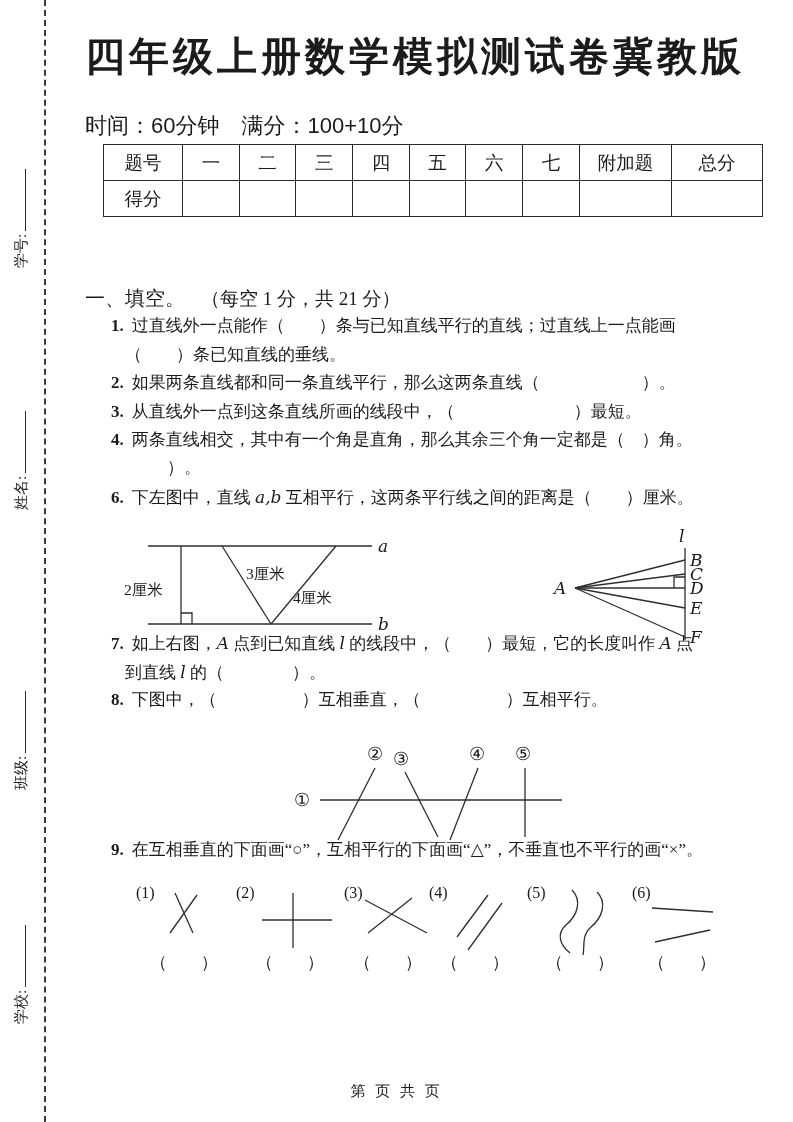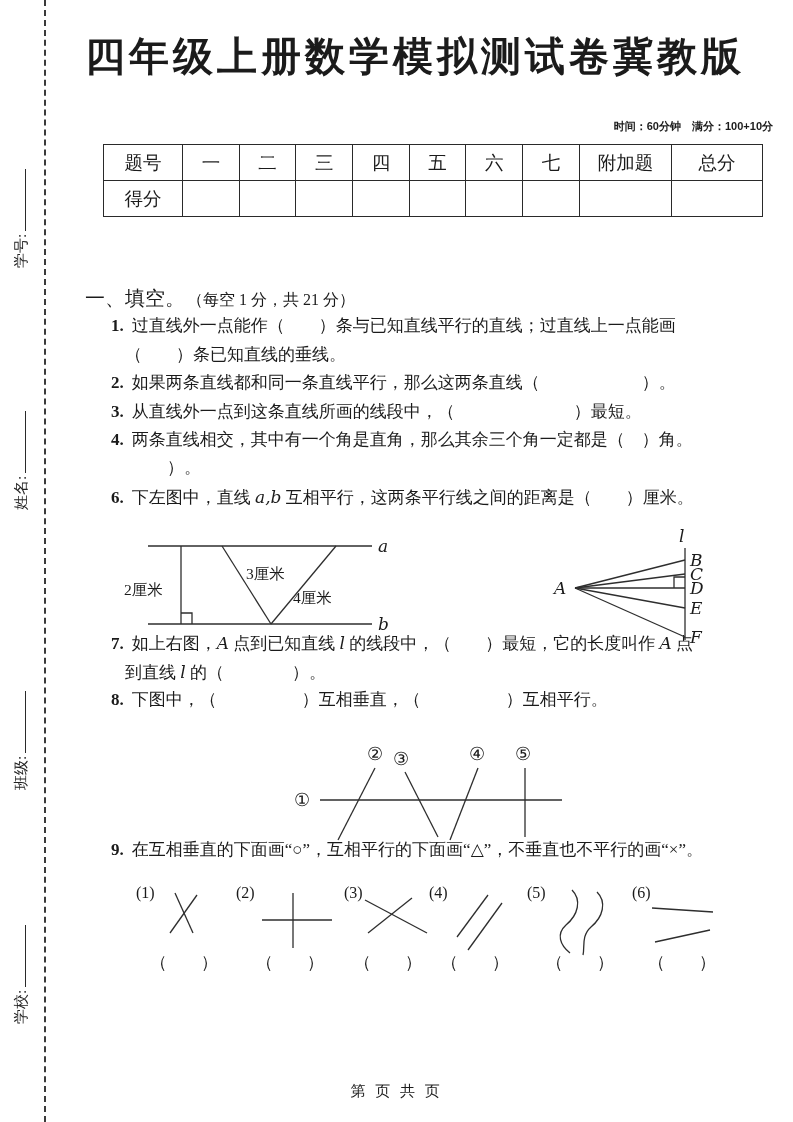--- a/index.html
+++ b/index.html
@@ -9,30 +9,30 @@
   .dashed{position:absolute;left:44px;top:0;height:1122px;border-left:2px dashed #3a3a3a;}
   .side-field{position:absolute;left:12px;transform:rotate(-90deg);transform-origin:0 0;
               white-space:nowrap;font-size:15px;color:#222;}
   .side-blank{display:inline-block;width:62px;border-bottom:1.6px solid #2a2a2a;height:4px;margin-left:3px;}
   
   .content{position:absolute;left:85px;top:0;width:694px;}
   h1.title{margin:30px 0 0;font-family:"Liberation Sans","DejaVu Sans",sans-serif;
            font-weight:700;font-size:40px;line-height:52px;text-align:left;letter-spacing:4px;white-space:nowrap;}
   h2.subtitle{margin:14px 0 0;font-family:"Liberation Sans","DejaVu Sans",sans-serif;
            font-weight:700;font-size:33px;line-height:46px;text-align:center;letter-spacing:2px;}
-  .meta{margin:34px 6px 0 0;text-align:right;font-family:"Liberation Sans","DejaVu Sans",sans-serif;
-        font-weight:700;font-size:11px;line-height:20px;}
+  .meta{margin:34px 6px 0 0;font-family:"Liberation Sans","DejaVu Sans",sans-serif;
+        font-weight:400;font-size:22px;line-height:20px;}
   table.score{border-collapse:collapse;width:660px;margin:8px 0 0 18px;table-layout:fixed;}
   table.score td{border:1.6px solid #2a2a2a;height:35px;text-align:center;vertical-align:middle;
         font-size:18.5px;padding:0;}
   
   .qblock{position:absolute;left:85px;top:284px;width:700px;font-size:17px;}
   .line{height:28.4px;line-height:28.4px;white-space:nowrap;}
   .hb{font-weight:400;font-size:20px;}
-  .hn{font-size:16px;margin-left:2px;}
+  .hn{font-size:19px;margin-left:16px;}
   .q{padding-left:26px;}
   .cont{padding-left:40px;}
   .cont5{padding-left:82px;}
   .qnum{font-weight:700;margin-right:8px;}
   .sp1{height:118px;}
   .sp2{height:122px;}
   .it{font-style:italic;font-family:"DejaVu Serif","Liberation Serif",serif;}
   
   svg{position:absolute;overflow:visible;}
   svg line, svg path, svg polyline{stroke:#2e2e2e;stroke-width:1.3;fill:none;}

